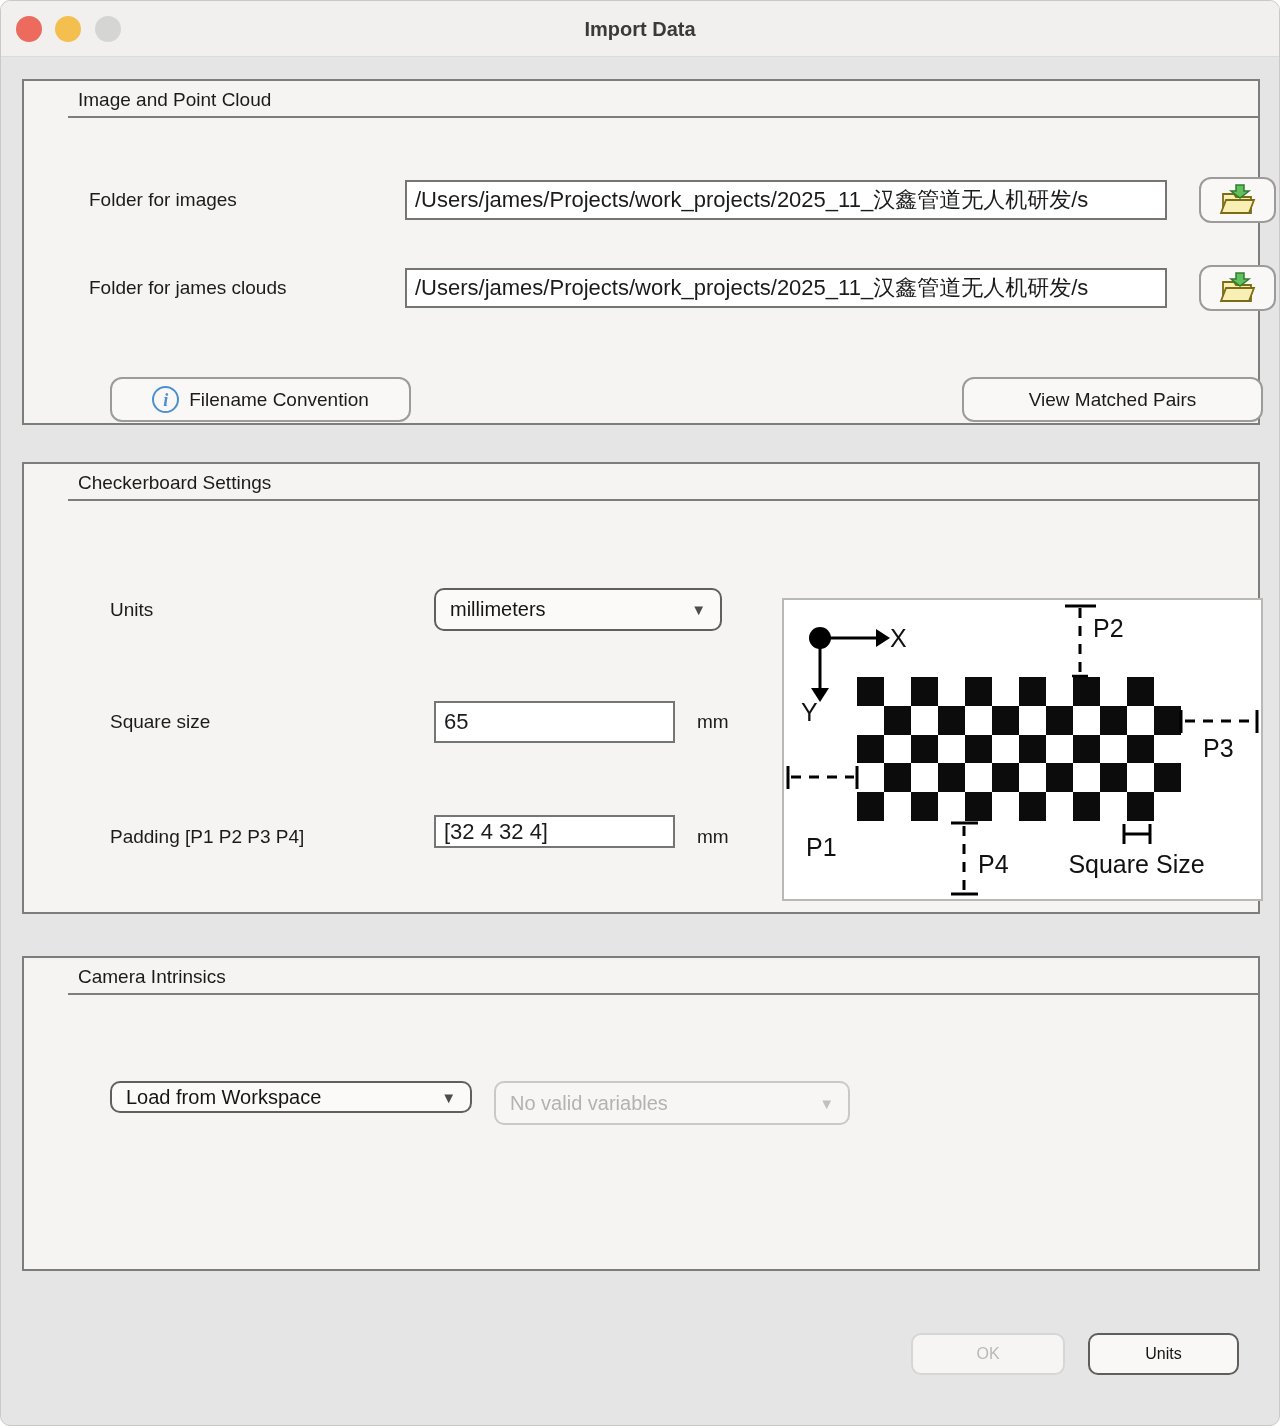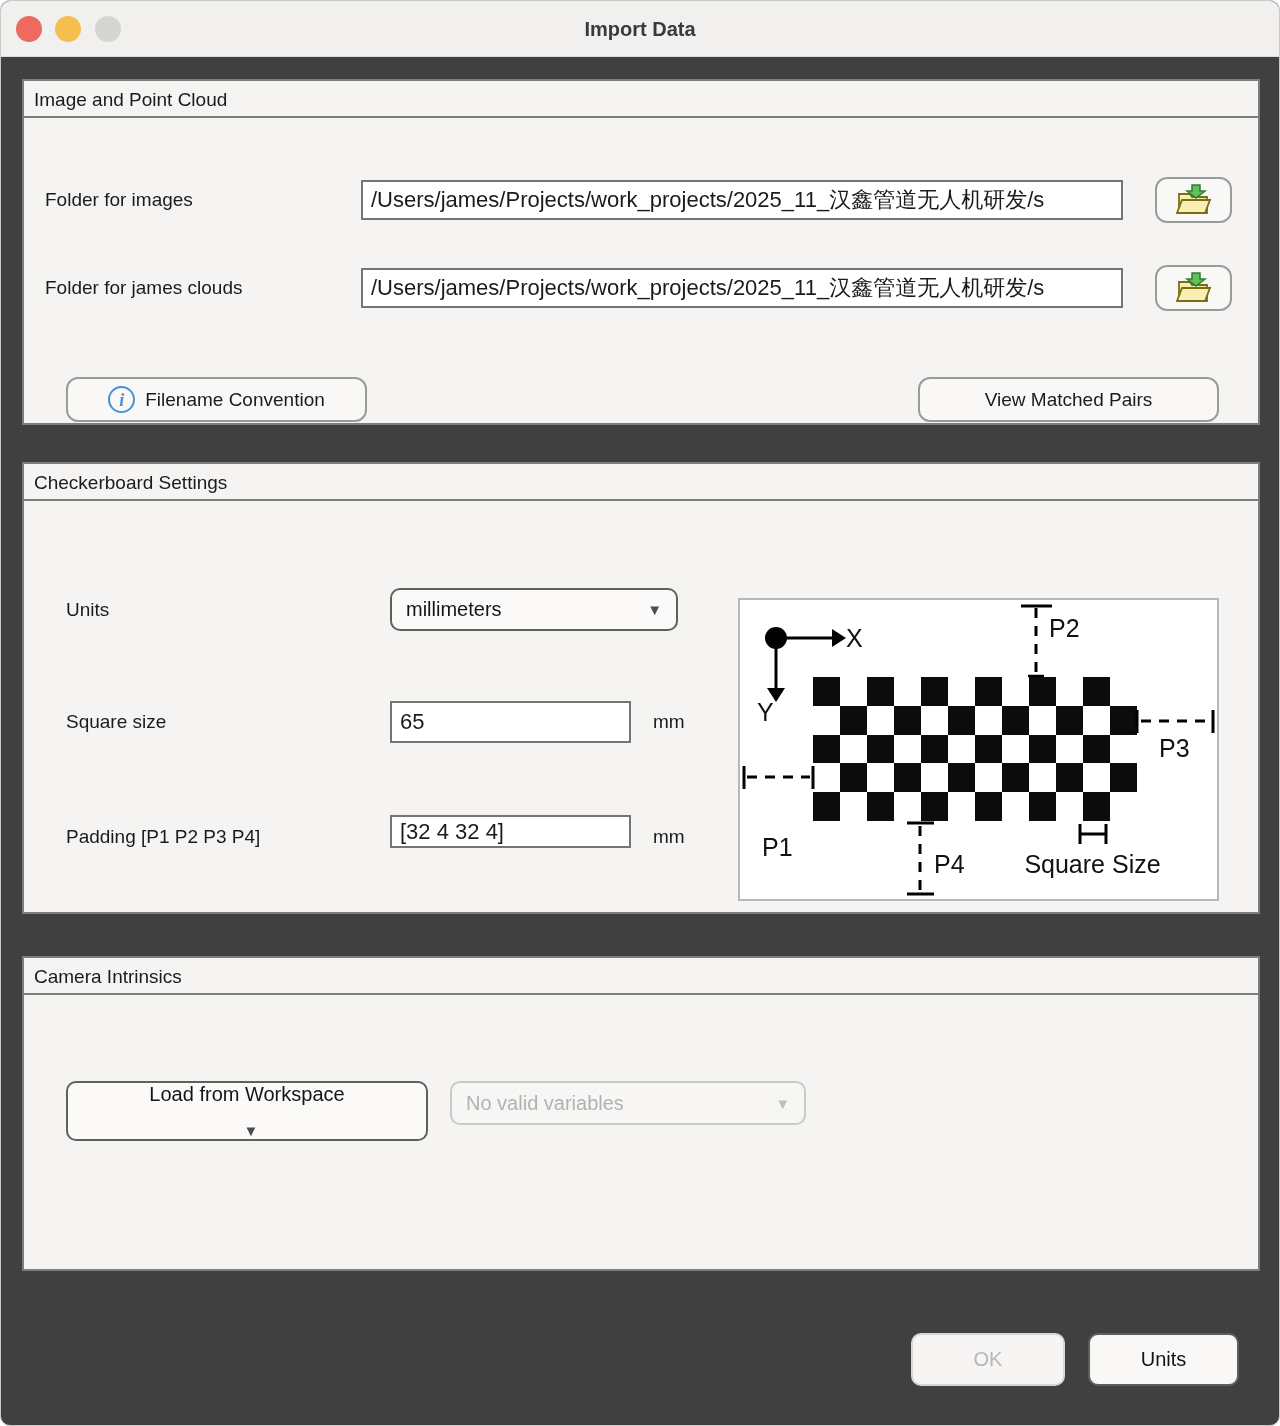--- a/index.html
+++ b/index.html
@@ -1,36 +1,36 @@
 <!DOCTYPE html>
 <html><head>
 <meta charset="utf-8">
 <style>
   html,body { margin:0; padding:0; background:#ffffff; }
   * { box-sizing:border-box; font-family:"Liberation Sans","DejaVu Sans",sans-serif; }
   #window {
     position:relative; width:1280px; height:1426px;
-    background:#404040; border-radius:10px; overflow:hidden;
+    background:#e5e5e5; border-radius:10px; overflow:hidden;
     border:1px solid #c9c9c8;
   }
   
   #titlebar {
     position:absolute; left:0; top:0; width:100%; height:56px;
     background:#f1f0ee; border-bottom:1px solid #dcdbda;
   }
   .traffic { position:absolute; top:15px; width:26px; height:26px; border-radius:50%; }
   #tl-close { left:15px; background:#ec6a5e; }
   #tl-min   { left:54px; background:#f4bf4f; }
   #tl-zoom  { left:94px; background:#d5d5d3; }
   #win-title {
     position:absolute; left:0; top:0; width:100%; height:56px;
     line-height:56px; text-align:center; font-weight:bold; font-size:20px; color:#3a3a3a;
   }
   
-  .section { position:absolute; left:21px; width:1238px; border:2px solid #7d7d7c; background:#f5f4f2; }
+  .section { position:absolute; left:21px; width:1238px; border:2px solid #7d7d7c; background:#f5f4f2;padding-left:44px; }
   .section-header {
     height:37px; line-height:37px; padding-left:10px;
     border-bottom:2px solid #7d7d7c; font-size:19px; color:#1b1b1b;
   }
   .section-body { position:relative; width:100%; }
   #sec-ipc { top:78px;  height:346px; }
   #sec-cbs { top:461px; height:452px; }
   #sec-cam { top:955px; height:315px; }
   .lbl { position:absolute; font-size:19px; color:#1b1b1b; white-space:nowrap; }
   
@@ -72,21 +72,21 @@
     display:grid; grid-template-columns:repeat(12,1fr); grid-template-rows:repeat(5,1fr);
   }
   .cb-cell { background:#ffffff; }
   .cb-cell.black { background:#0c0c0c; }
   .diag-label {
     position:absolute; font-size:25px; color:#111111; white-space:nowrap;
     transform:translateY(-50%);
   }
   
   .footer-btn {
-    position:absolute; height:53px; border-radius:10px; font-size:20px;
+    position:absolute; height:42px; border-radius:10px; font-size:16px;
     display:flex; align-items:center; justify-content:center;
   }
   #btn-ok { left:910px; top:1332px; width:154px; border:2px solid #d7d6d5; color:#b9b8b7; background:#f6f5f4; }
   #btn-cancel { left:1087px; top:1332px; width:151px; border:2px solid #5e5e5d; color:#141414; background:#f9f8f7; }
 </style>
 </head>
 <body>
 
 <div id="window">
 
@@ -251,21 +251,21 @@
           <span class="diag-label" style="left:194px; top:264px;">P4</span>
           <span class="diag-label" style="left:270px; top:264px; width:165px; text-align:center;">Square Size</span>
         </div>
       </div>
     </div>
   </div>
 
   <div id="sec-cam" class="section">
     <div class="section-header">Camera Intrinsics</div>
     <div class="section-body">
-      <div class="dropdown" style="left:42px; top:86px; width:362px; height:60px;flex-direction:column;">
+      <div class="dropdown" style="left:42px; top:86px; width:362px; height:32px;">
         <span class="dd-text">Load from Workspace</span>
         <span class="dd-arrow">▼</span>
       </div>
       <div class="dropdown disabled" style="left:426px; top:86px; width:356px; height:44px;">
         <span class="dd-text">No valid variables</span>
         <span class="dd-arrow">▼</span>
       </div>
     </div>
   </div>
 

